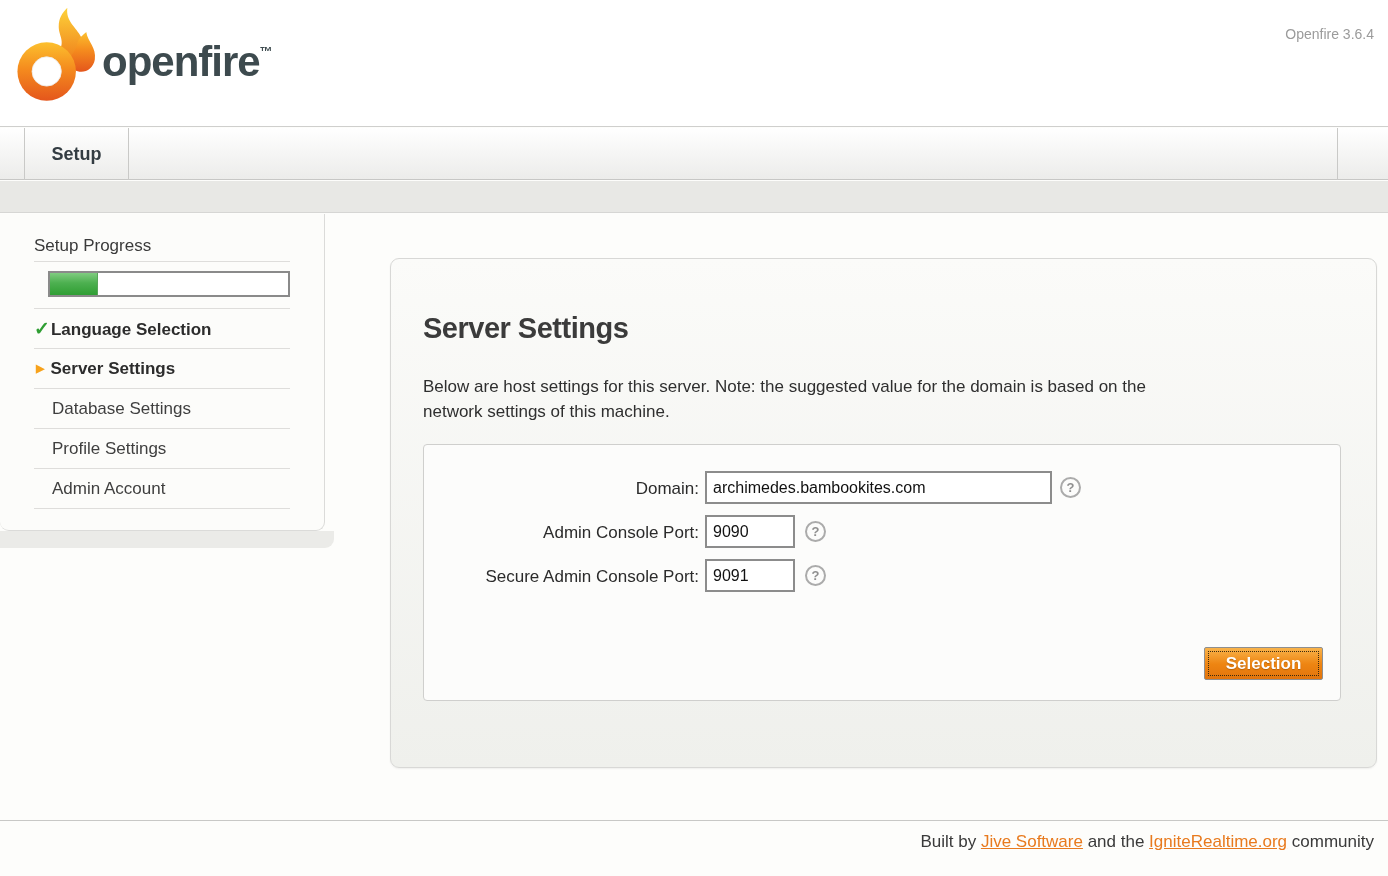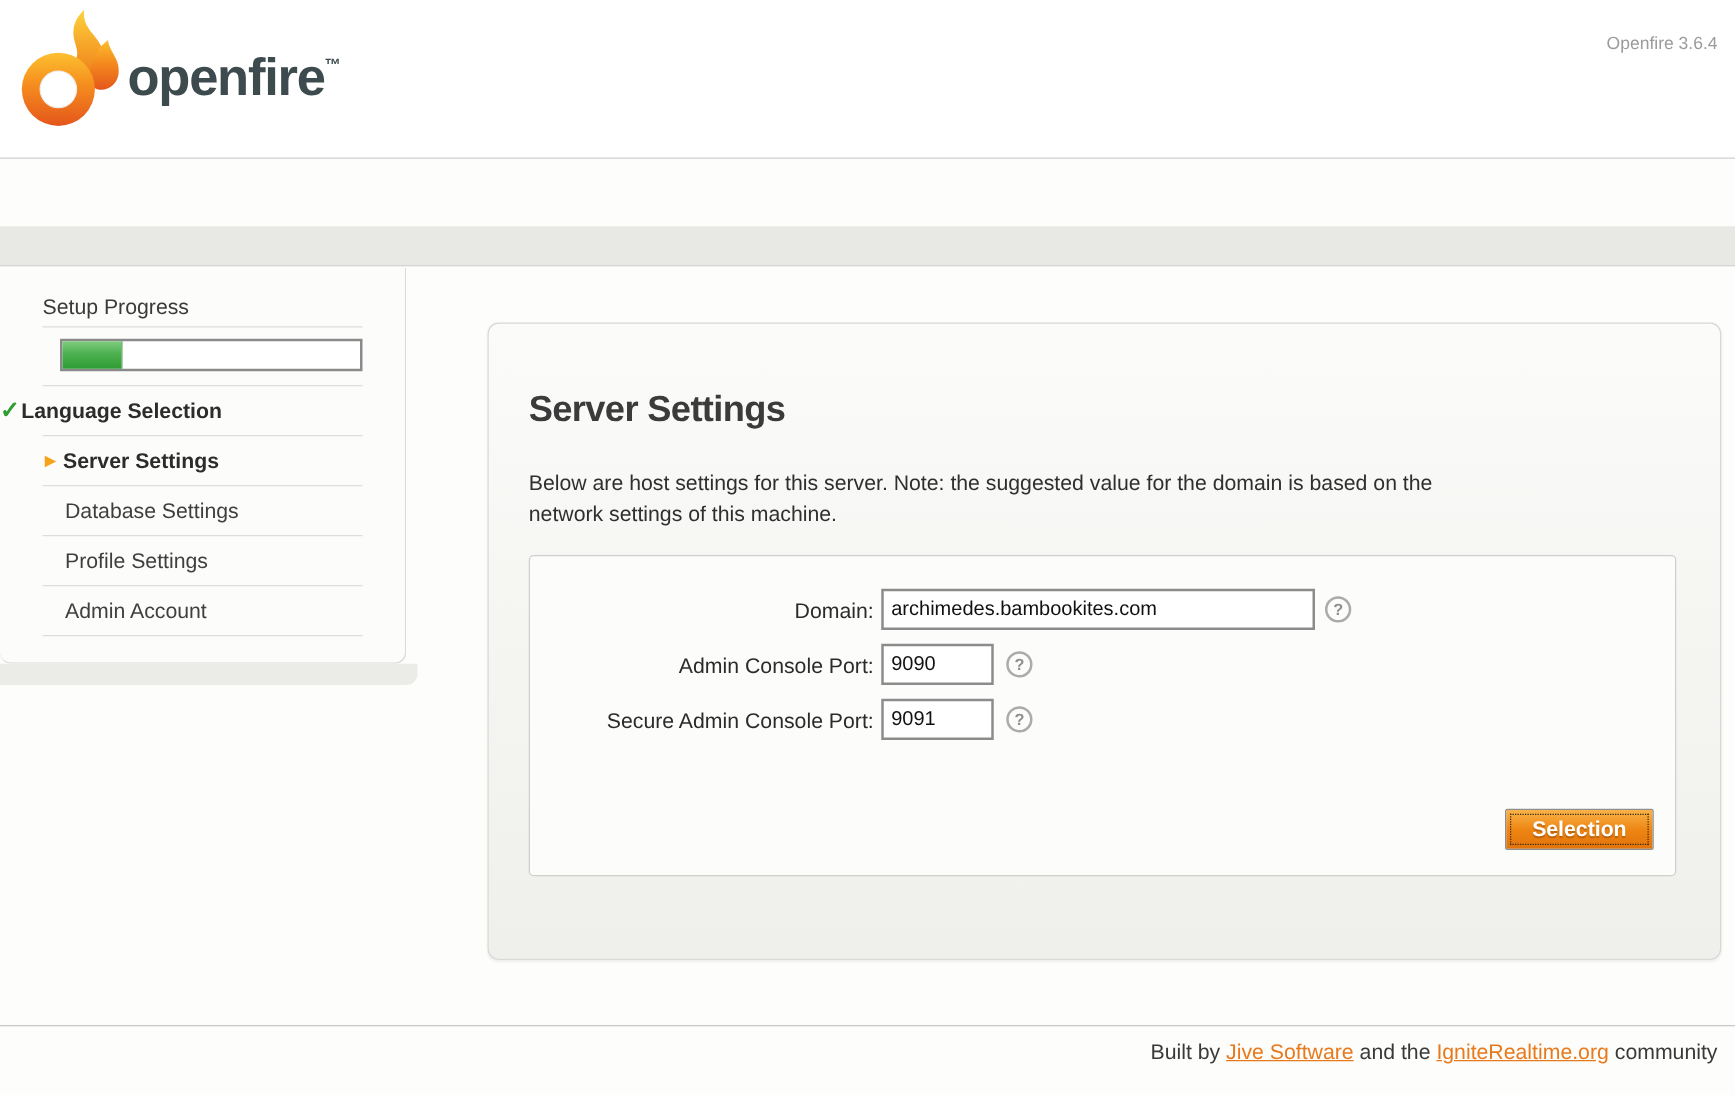--- a/index.html
+++ b/index.html
@@ -43,21 +43,21 @@
   .sidebar-shadowstrip { position:absolute; left:0; top:531px; width:334px; height:17px;
                   background:#ebebe8; border-radius:0 0 9px 0; }
   .sp-title { margin:0 35px 0 34px; font-size:17px; color:#3a3a3a; height:28px; line-height:24px;
               border-bottom:1px solid #dedddb; width:256px; }
   .progress-row { margin:0 35px 0 34px; width:256px; border-bottom:1px solid #dedddb;
                   padding:9px 0 11px 0; }
   .progress-track { margin-left:14px; width:242px; height:26px; background:#ffffff;
                     border:2px solid #8a8a8a; }
   .progress-fill { height:100%; background:linear-gradient(#7fcc80,#4db050 45%,#2f9e33);
                    border-right:1px solid #57a55a; }
-  .nav-item { margin:0 35px 0 0; width:290px; height:40px; line-height:40px;
+  .nav-item { margin:0 35px 0 0; padding-left:34px; width:290px; height:40px; line-height:40px;
               font-size:17px; color:#3f3f3f; cursor:pointer; position:relative; }
   .nav-item .sep { position:absolute; left:34px; bottom:0; width:256px; height:1px; background:#dedddb; }
   .nav-item.done, .nav-item.current { font-weight:bold; color:#2c2c2c; }
   .check { color:#2f9e33; font-weight:bold; font-size:19px; margin-right:1px; }
   .arrow { color:#f7a21b; font-size:11px; margin-right:6px; position:relative; top:-2px; }
   .nav-item.pending { padding-left:52px; }
   .nav-item.current { padding-left:36px; }
 
   
   .main-panel { position:absolute; left:390px; top:258px; width:987px; height:510px;
@@ -120,20 +120,24 @@
         <path d="M84 30 C86 42 96 48 94 62 C92 74 80 80 70 74 L62 62 C70 56 72 48 74 42 C76 36 80 34 84 30 Z" fill="url(#fireg)"></path>
 
         <circle cx="38" cy="76" r="34" fill="url(#fireg)"></circle>
         <circle cx="38" cy="76" r="17" fill="#ffffff" stroke="#ececec" stroke-width="1"></circle>
       </svg>
       <div class="wordmark"><span>openfire</span><sup>™</sup></div>
     </div>
     <div class="version">Openfire 3.6.4</div>
   </div>
 
+  <div class="tabbar">
+    <div class="tab-setup">Setup</div>
+    <div class="tab-end-sep"></div>
+  </div>
 
   <div class="grayband"></div>
 
   <div class="sidebar-shadowstrip"></div>
   <div class="sidebar-card">
     <div class="sp-title">Setup Progress</div>
     <div class="progress-row">
       <div class="progress-track">
         <div class="progress-fill" style="width: 20%;"></div>
       </div>

